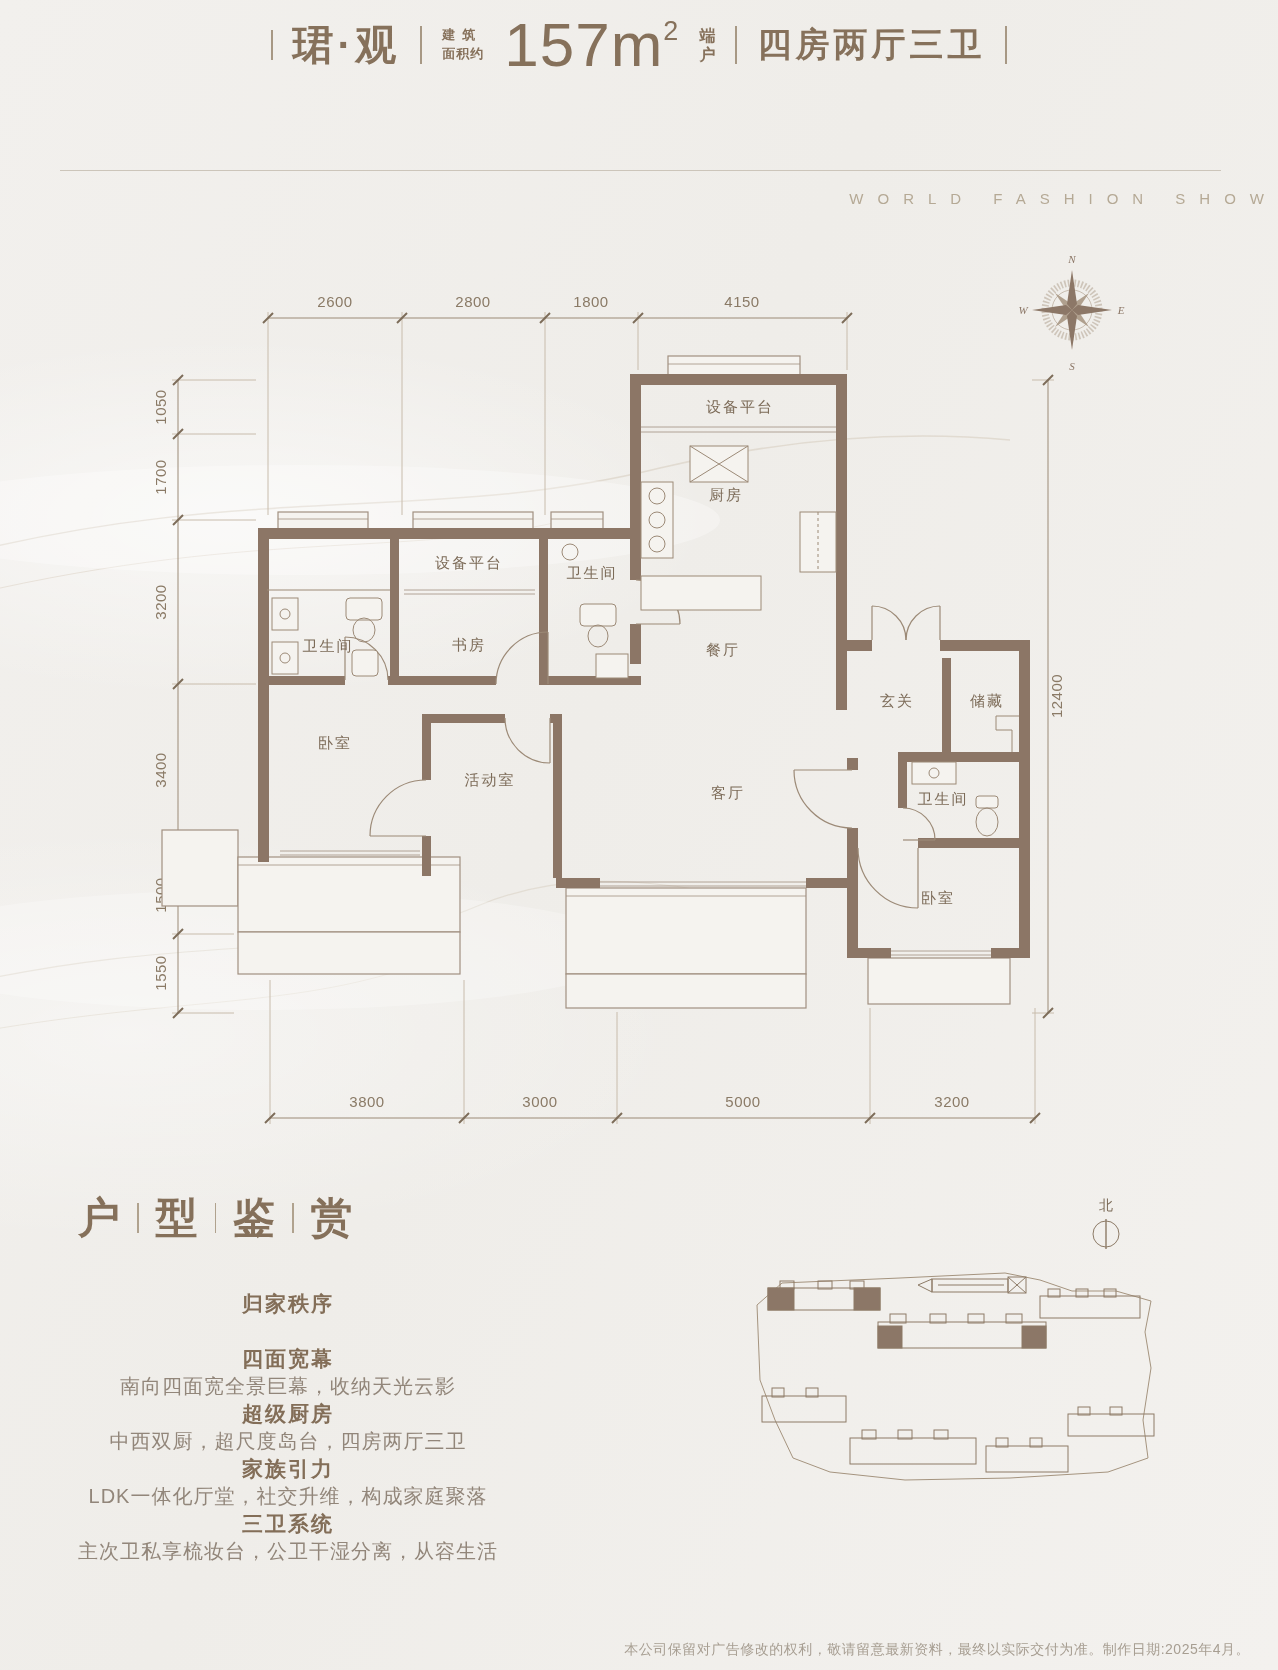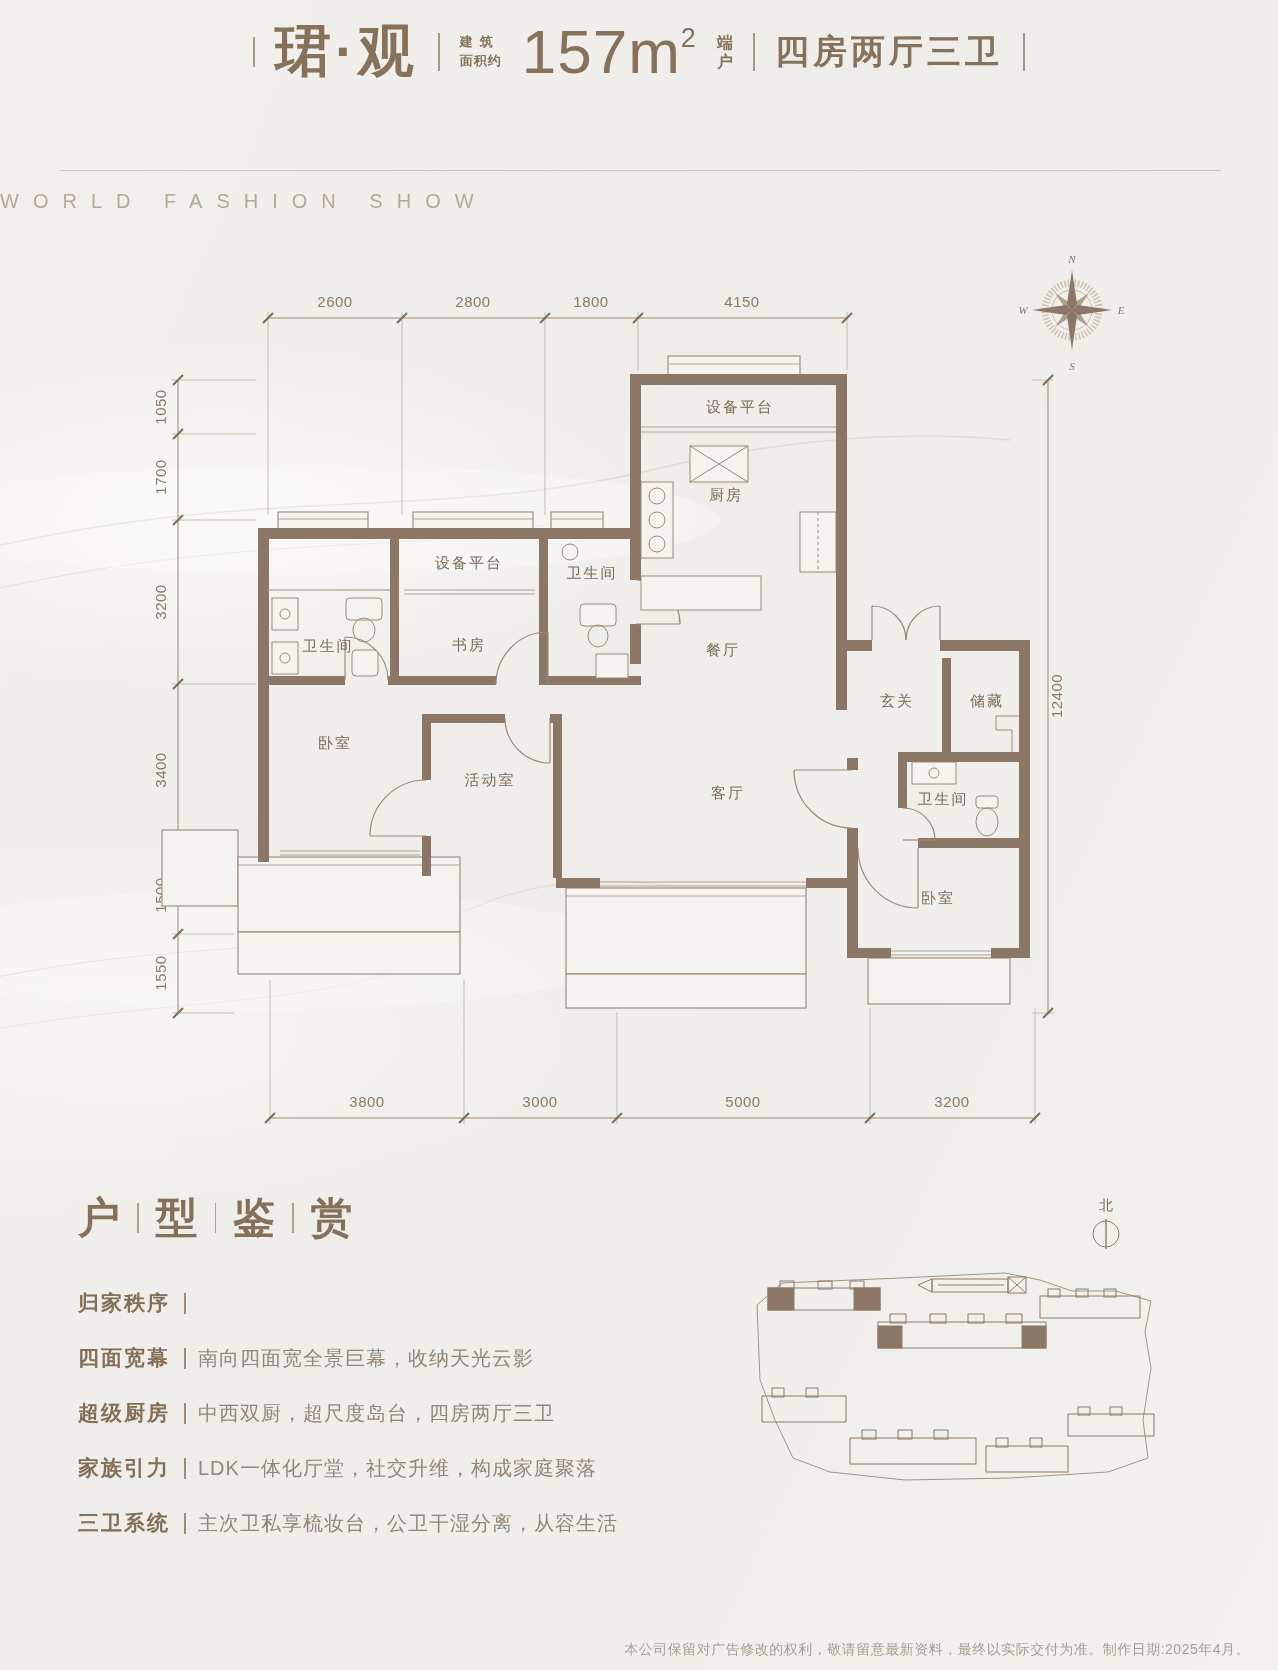--- a/index.html
+++ b/index.html
@@ -9,47 +9,47 @@
       radial-gradient(ellipse 700px 260px at 18% 31%, rgba(255,255,255,.55), rgba(255,255,255,0) 70%),
       radial-gradient(ellipse 800px 300px at 10% 62%, rgba(255,255,255,.4), rgba(255,255,255,0) 70%),
       linear-gradient(115deg,#f2f0ed 0%,#efede9 45%,#f3f1ee 100%),#f0eee9;
     font-family:"Liberation Sans",sans-serif; color:#85705a;
   }
   .bg-swirls{position:absolute;left:0;top:0;pointer-events:none;}
   
   .header{position:absolute;top:14px;left:0;width:100%;display:flex;align-items:center;justify-content:center;gap:20px;}
   .vbar{width:2px;height:30px;background:#a79884;}
   .vbar.tall{height:38px;}
-  .brand{font-size:56px;font-weight:700;letter-spacing:4px;color:#86715b;}
+  .brand{font-size:41px;font-weight:700;letter-spacing:4px;color:#86715b;}
   .area-prefix{font-size:13px;line-height:1.45;color:#86715b;font-weight:600;}
   .area-prefix .l1{letter-spacing:7px;display:block;}
   .area-prefix .l2{letter-spacing:1px;display:block;}
   .area-value{font-size:62px;font-weight:400;color:#86715b;letter-spacing:1px;line-height:1;}
   .area-value .sup{font-size:27px;vertical-align:26px;}
   .unit-tag{font-size:16px;font-weight:700;line-height:1.2;color:#86715b;text-align:center;}
   .unit-tag span{display:block;}
   .layout-text{font-size:34px;font-weight:600;letter-spacing:4px;color:#86715b;}
   
   .rule{position:absolute;top:170px;left:60px;right:57px;height:1px;background:#ccc5ba;}
-  .subtitle{position:absolute;top:190px;left:0;width:100%;text-align:left;
-    font-size:20px;letter-spacing:14px;color:#b5a995;font-weight:500;}
+  .subtitle{position:absolute;top:190px;left:0;width:100%;text-align:right;
+    font-size:15px;letter-spacing:14px;color:#b5a995;font-weight:500;}
   
   .compass{position:absolute;left:1012px;top:246px;}
   .floorplan{position:absolute;left:130px;top:258px;}
   .siteplan{position:absolute;left:688px;top:1145px;}
   svg text{font-family:"Liberation Sans",sans-serif;}
   .room-label{font-size:15px;fill:#7c6b58;letter-spacing:2px;}
   .dim-text{font-size:15px;fill:#8a7a66;letter-spacing:0.5px;}
   .compass-letter{font-family:"Liberation Serif",serif;font-style:italic;font-size:11px;fill:#8c7767;}
   
   .section-title{position:absolute;left:78px;top:1190px;display:flex;align-items:center;gap:17px;}
   .section-title .tchar{font-size:42px;font-weight:700;color:#85705a;}
   .section-title .tdiv{width:1.5px;height:30px;background:#b0a28e;}
   .features{position:absolute;left:78px;top:1290px;}
-  .feature{display:flex;align-items:center;margin-bottom:29px;height:26px;}
+  .feature{display:flex;align-items:center;margin-bottom:29px;height:26px;flex-direction:column;}
   .feature .flabel{font-size:21px;font-weight:700;color:#836e58;letter-spacing:2px;}
   .feature .fsep{width:2px;height:21px;background:#9b8b78;margin:0 12px 0 14px;}
   .feature .fdesc{font-size:20px;color:#92867a;letter-spacing:1px;}
   
   .footer{position:absolute;top:1641px;right:28px;font-size:14px;color:#a79e92;letter-spacing:0.5px;}
 </style>
 </head>
 <body>
 
 <div class="page">

